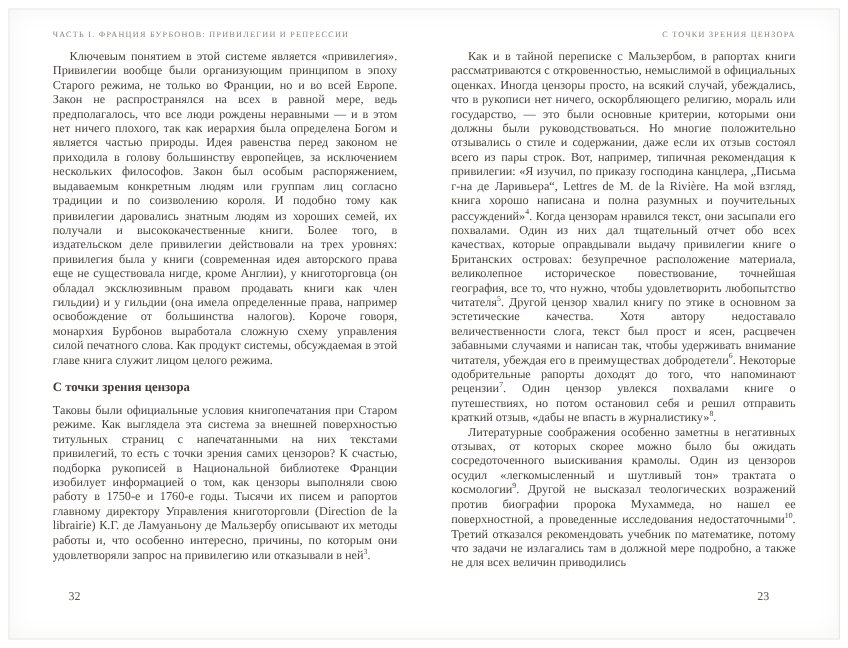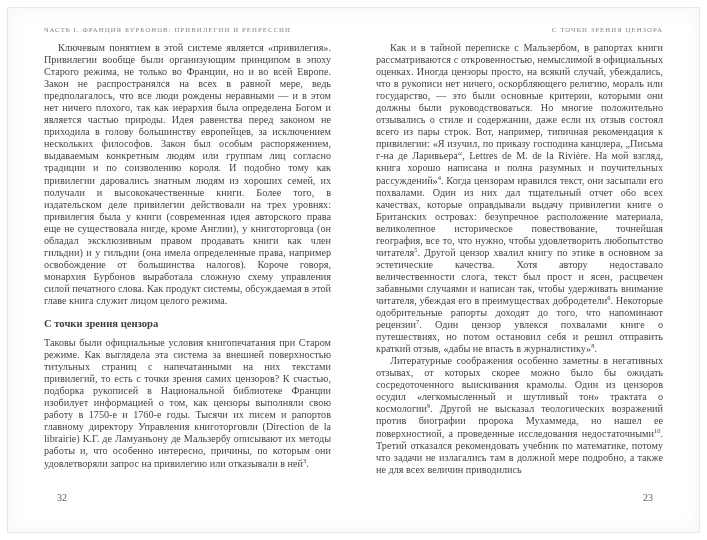--- a/index.html
+++ b/index.html
@@ -71,21 +71,21 @@
     font-size: 6.5px;
     line-height: 0;
   }
   .folio {
     position: absolute;
     top: 492px;
     font-size: 10px;
     color: #5c584f;
   }
   .folio-left  { left: 13px; }
-  .folio-right { right: 10px; }
+  .folio-right { right: 22px; }
 </style>
 </head>
 <body>
 
 <div class="scan">
   <div class="scan-frame"></div>
 
   <div class="page page-left">
     <div class="running-head rh-left">ЧАСТЬ I. ФРАНЦИЯ БУРБОНОВ: ПРИВИЛЕГИИ И РЕПРЕССИИ</div>
     <div class="body-text">

